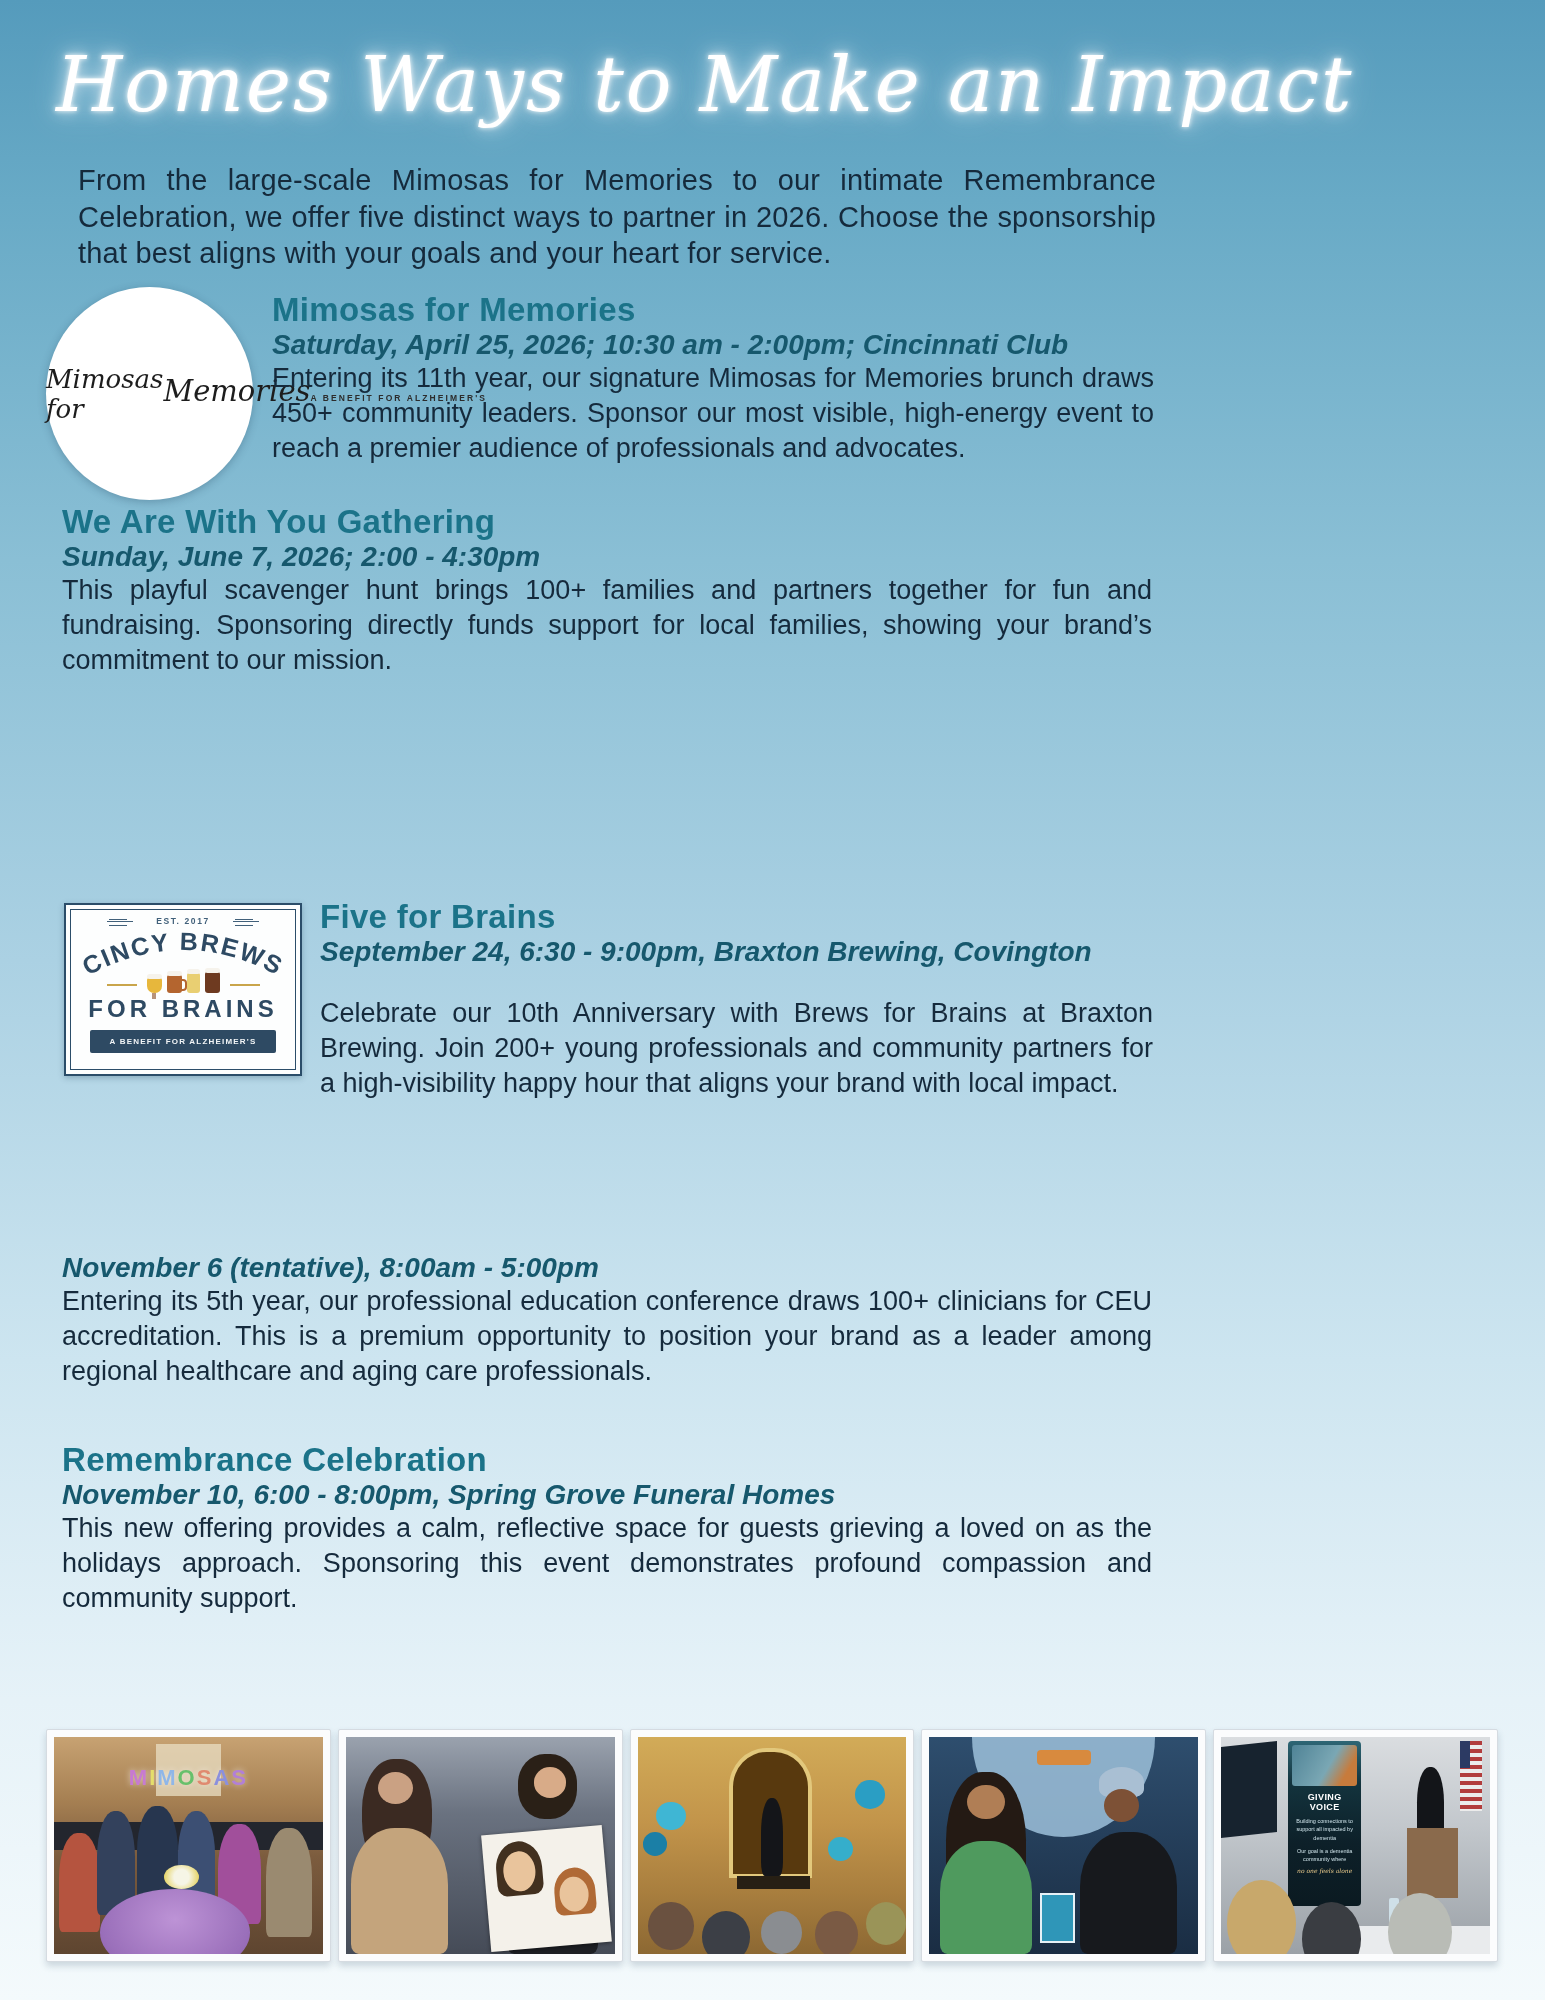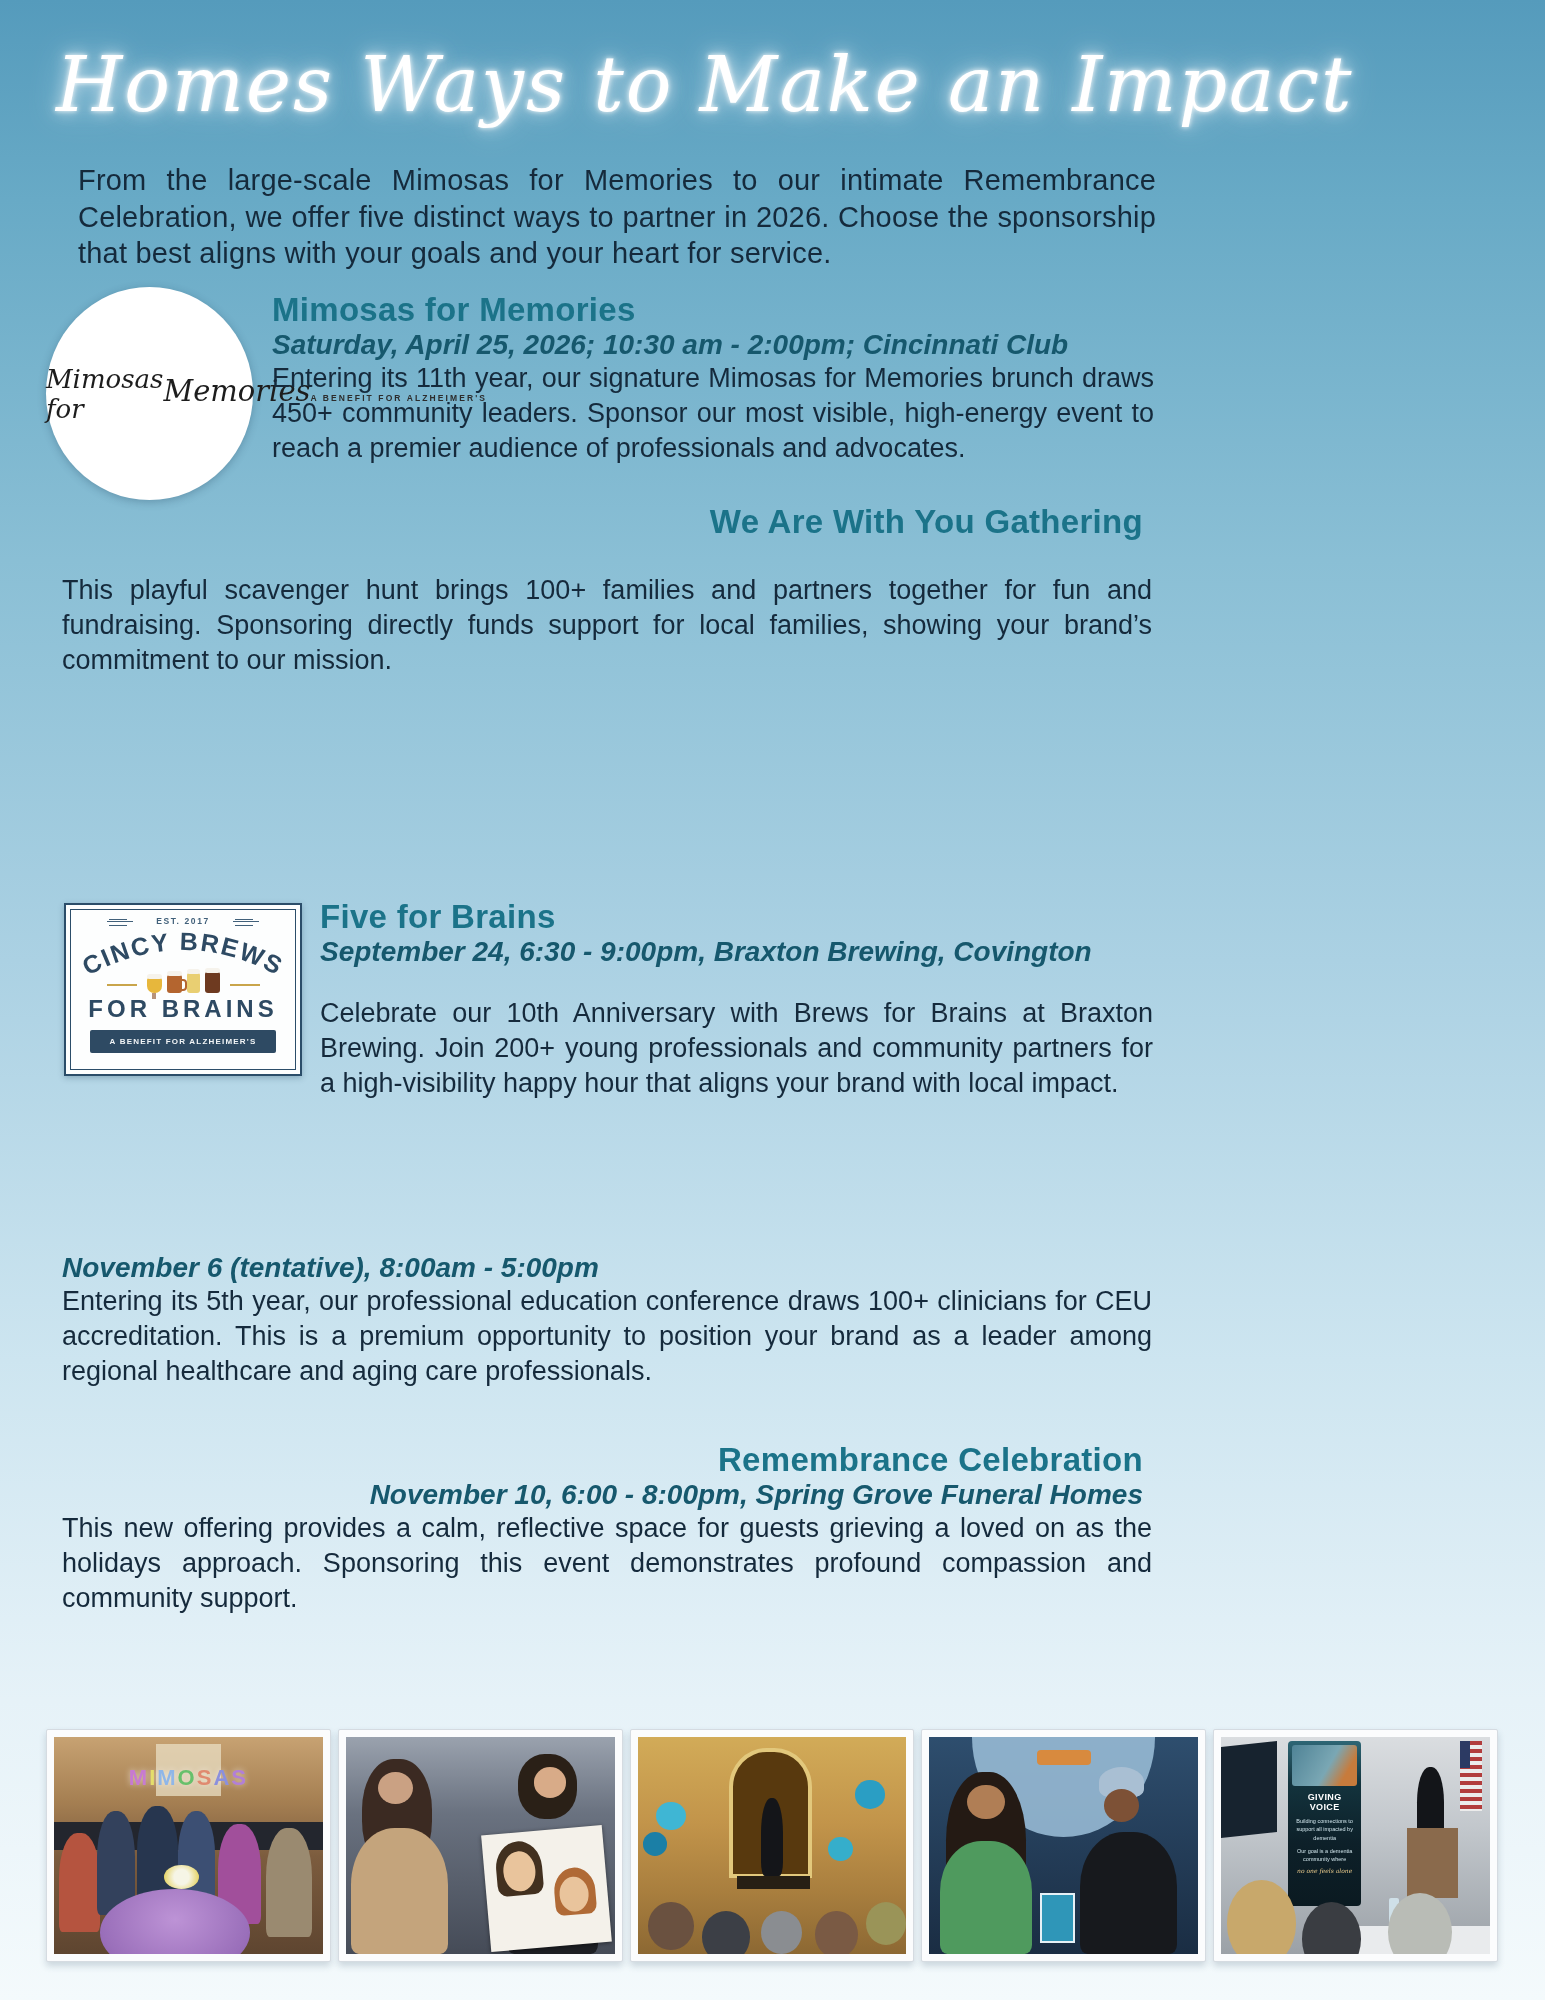--- a/index.html
+++ b/index.html
@@ -14,21 +14,21 @@
     letter-spacing:2px;white-space:nowrap;
     text-shadow:0 0 5px rgba(255,255,255,.95),0 0 16px rgba(255,255,255,.8),0 0 34px rgba(215,242,255,.6);
   }
   .intro{
     position:absolute;left:78px;top:162px;width:1078px;
     font-size:29px;line-height:1.26;color:#152a3c;text-align:justify;letter-spacing:.2px;
   }
   .ev-name{position:absolute;font-size:33px;font-weight:800;color:#1b7389;letter-spacing:.3px;}
   .ev-date{position:absolute;font-size:28px;font-weight:700;font-style:italic;color:#16586d;}
   .ev-body{position:absolute;font-size:27px;line-height:1.3;color:#152a3c;text-align:justify;}
-  .align-right{text-align:right;}
+  .align-right{}
 
   
   .logo-mimosas{
     position:absolute;left:46px;top:287px;width:207px;height:213px;background:#ffffff;border-radius:50%;
     box-shadow:0 2px 8px rgba(25,60,85,.3);display:flex;flex-direction:row;align-items:center;
   }
   .mim-script1{font-family:"DejaVu Serif",serif;font-style:italic;font-size:26px;color:#1d1d1d;margin-top:0px;}
   .mim-script2{font-family:"DejaVu Serif",serif;font-style:italic;font-size:29px;color:#1d1d1d;margin-top:-6px;}
   .mim-tag{font-size:8.5px;letter-spacing:2.1px;color:#2c2c2c;font-weight:700;margin-top:9px;white-space:nowrap;}
   .mim-rule{width:46px;height:2px;background:#dc9a58;margin-top:8px;}
@@ -135,20 +135,21 @@
     <div class="mim-script2">Memories</div>
     <div class="mim-tag">A BENEFIT FOR ALZHEIMER'S</div>
     <div class="mim-rule"></div>
   </div>
 
   <div class="ev-name" style="left:272px;top:291px;">Mimosas for Memories</div>
   <div class="ev-date" style="left:272px;top:329px;">Saturday, April 25, 2026; 10:30 am - 2:00pm; Cincinnati Club</div>
   <div class="ev-body" style="left:272px;top:361px;width:882px;">Entering its 11th year, our signature Mimosas for Memories brunch draws 450+ community leaders. Sponsor our most visible, high-energy event to reach a premier audience of professionals and advocates.</div>
 
   <div class="ev-name align-right" style="left:62px;top:503px;width:1081px;">We Are With You Gathering</div>
+  <div class="ev-date align-right" style="left:62px;top:541px;width:1081px;">Sunday, June 7, 2026; 2:00 - 4:30pm</div>
   <div class="ev-body" style="left:62px;top:573px;width:1090px;">This playful scavenger hunt brings 100+ families and partners together for fun and fundraising. Sponsoring directly funds support for local families, showing your brand’s commitment to our mission.</div>
 
   <div class="logo-brews">
     <div class="inner">
       <div class="brews-est">
         <span class="wheat"></span>
         <span>EST. 2017</span>
         <span class="wheat"></span>
       </div>
       <svg class="brews-arc" width="214" height="58" viewBox="0 0 214 58" xmlns="http://www.w3.org/2000/svg">

